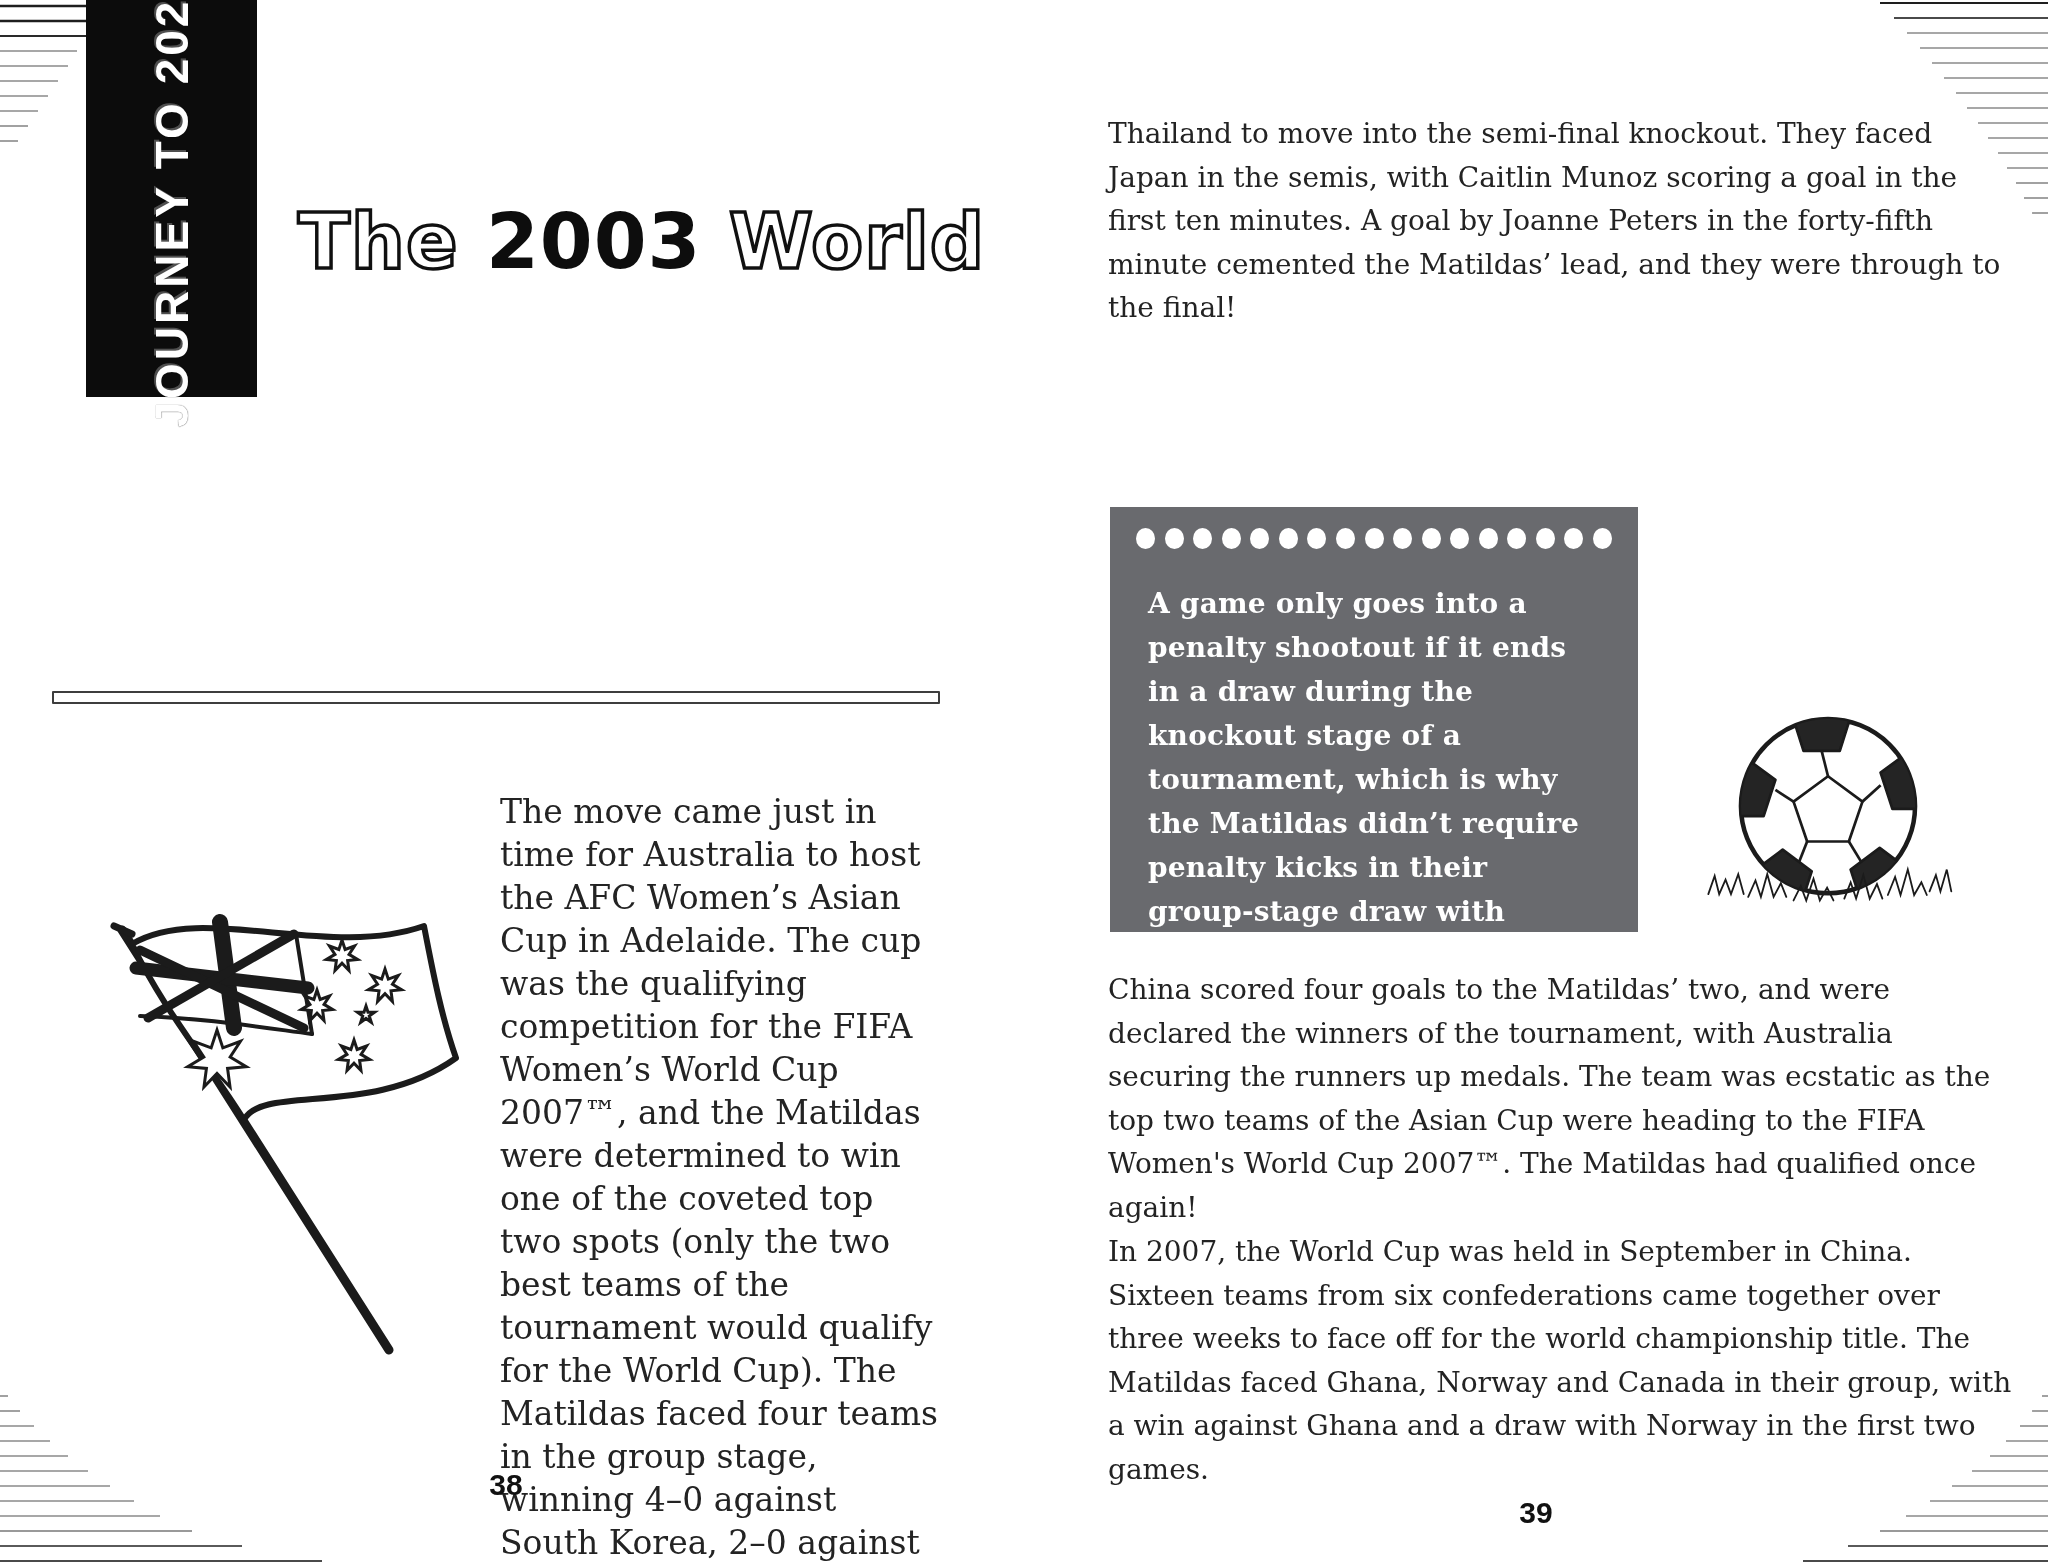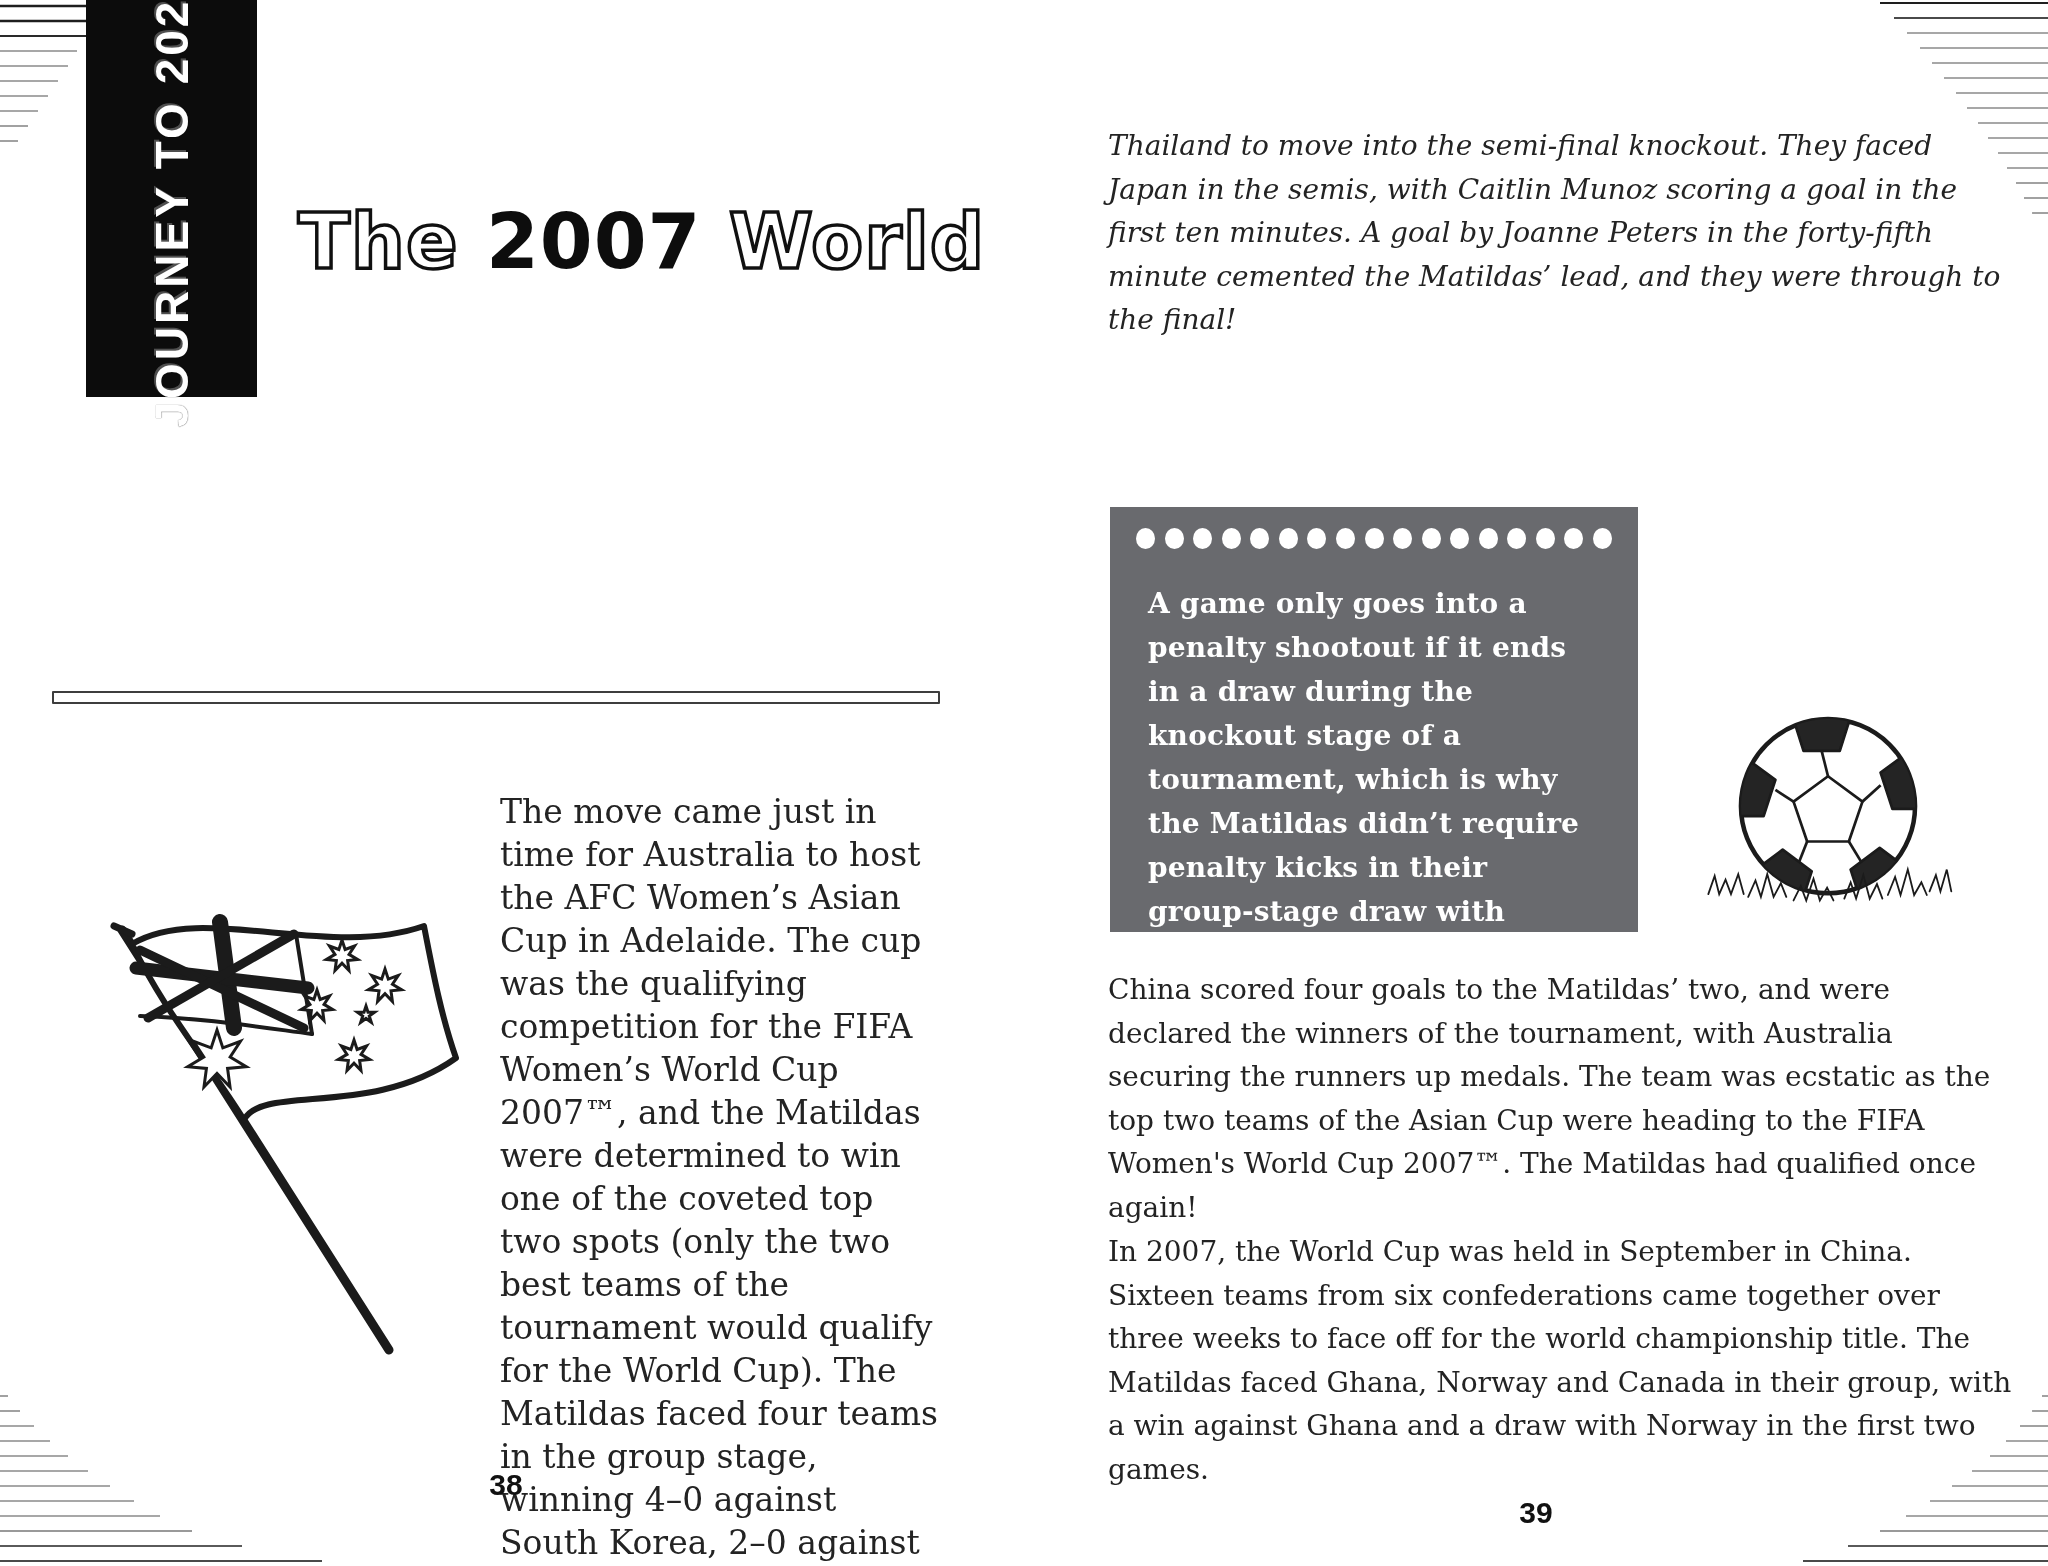--- a/index.html
+++ b/index.html
@@ -40,21 +40,21 @@
     position:absolute;left:52px;top:691px;width:884px;height:9px;
     background:#fff;border:2px solid #3d3d3d;border-radius:1px;
   }
   
   .left-col{
     position:absolute;left:500px;top:790px;width:438px;
     font-size:33px;line-height:43px;color:#232323;
   }
   
   .rp{position:absolute;left:1108px;width:906px;font-size:28px;line-height:43.5px;color:#232323;}
-  .rp1{top:124px;font-style:italic;}
+  .rp1{top:112px;}
   .rp2{top:340px;}
   .rp3{top:968px;}
   .rp4{top:1230px;}
   
   .callout{
     position:absolute;left:1110px;top:507px;width:528px;height:425px;
     background:#696a6e;box-sizing:border-box;
   }
   .dots{display:flex;justify-content:space-between;margin:21px 26px 0 26px;}
   .dot{width:19px;height:21px;border-radius:50%;background:#ffffff;}
@@ -132,21 +132,21 @@
     <line x1="92" y1="145" x2="260" y2="145" stroke="#777777" stroke-width="1.7"></line>
     <line x1="60" y1="160" x2="260" y2="160" stroke="#5a5a5a" stroke-width="1.8"></line>
     <line x1="15" y1="175" x2="260" y2="175" stroke="#4a4a4a" stroke-width="1.9"></line>
   </svg>
 
   <div class="banner">
     <span class="banner-text">JOURNEY TO 2023</span>
   </div>
 
   <div class="title">
-    <span class="outline">The </span><span class="solid">2007</span><span class="outline"> World</span><br>
+    <span class="outline">The </span><span class="solid">2003</span><span class="outline"> World</span><br>
   </div>
 
 
   <div class="divider"></div>
 
   <svg class="decor" style="left:92px;top:868px" width="405" height="505" viewBox="0 0 405 505">
     <g stroke="#1b1b1b" fill="none" stroke-linecap="round" stroke-linejoin="round">
 
       <path d="M30,62 L297,482" stroke-width="9"></path>
       <path d="M22,58 L40,66" stroke-width="7"></path>

